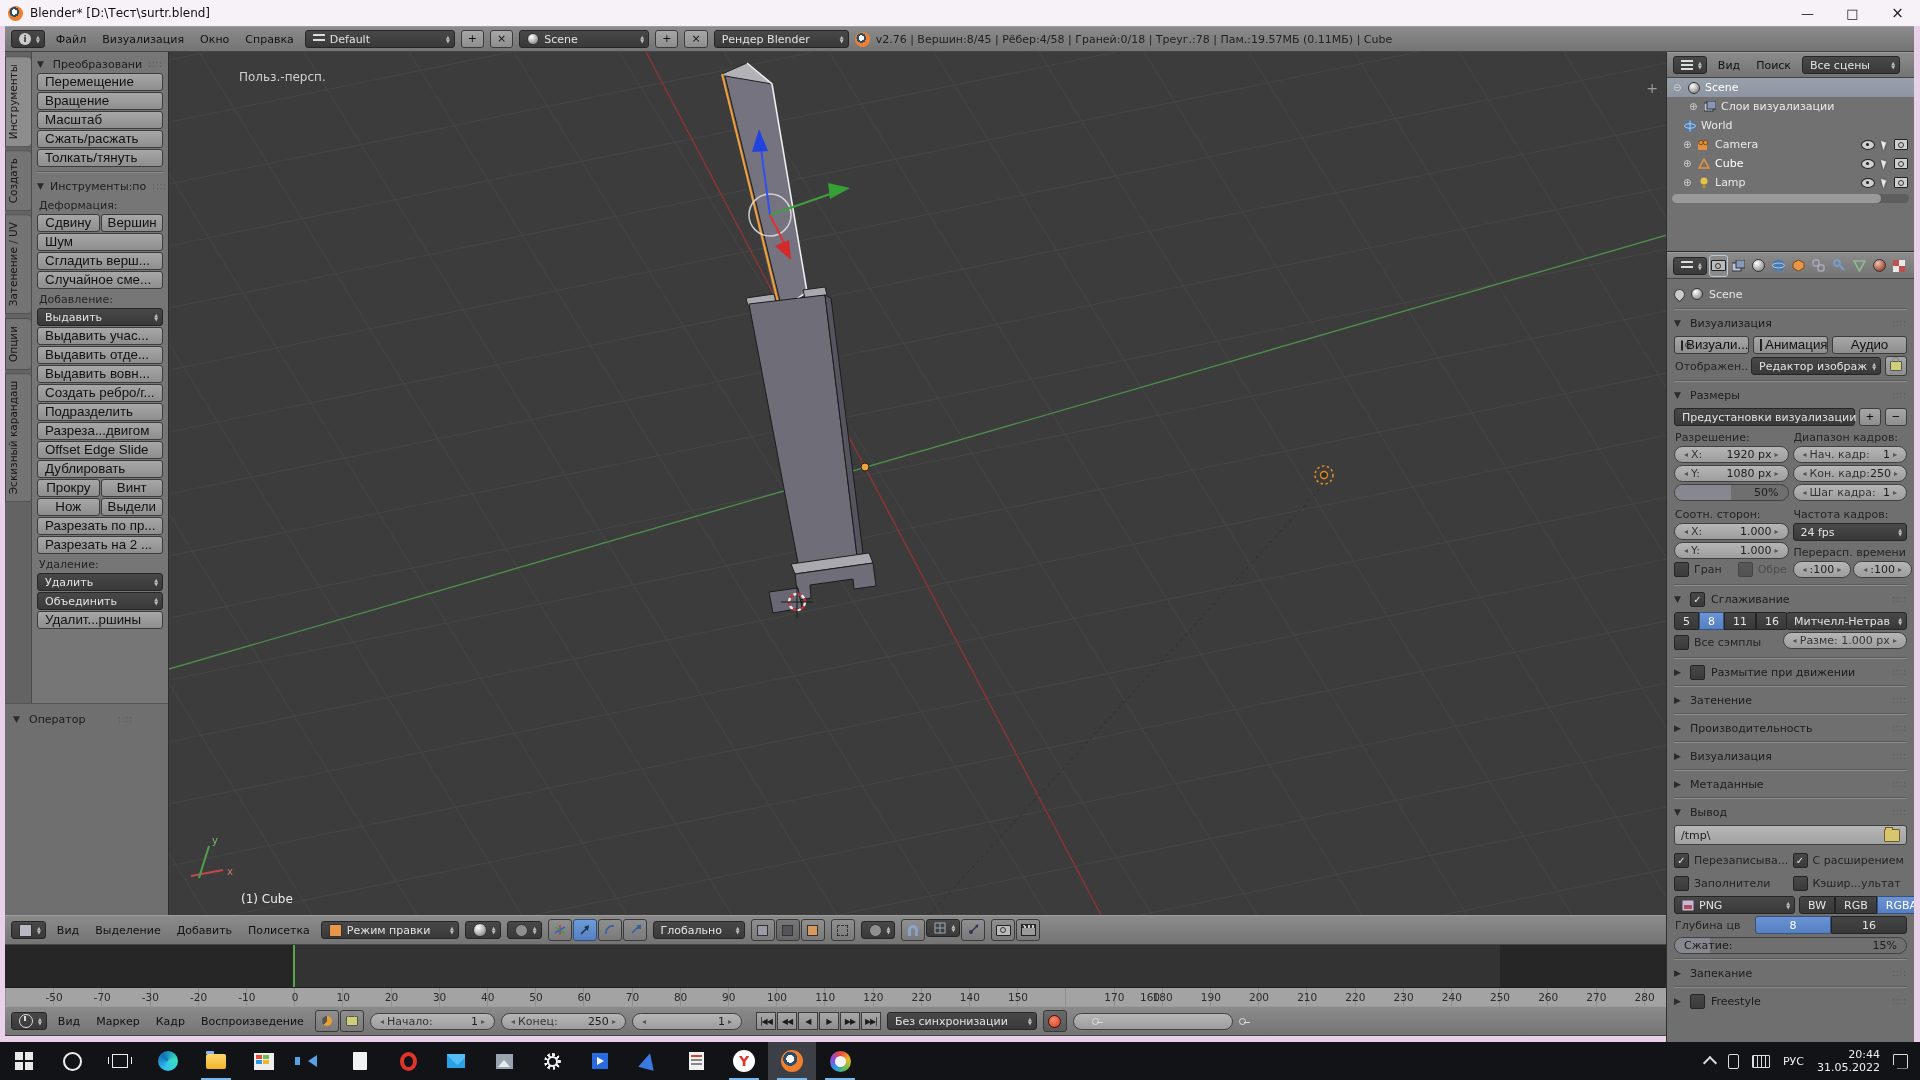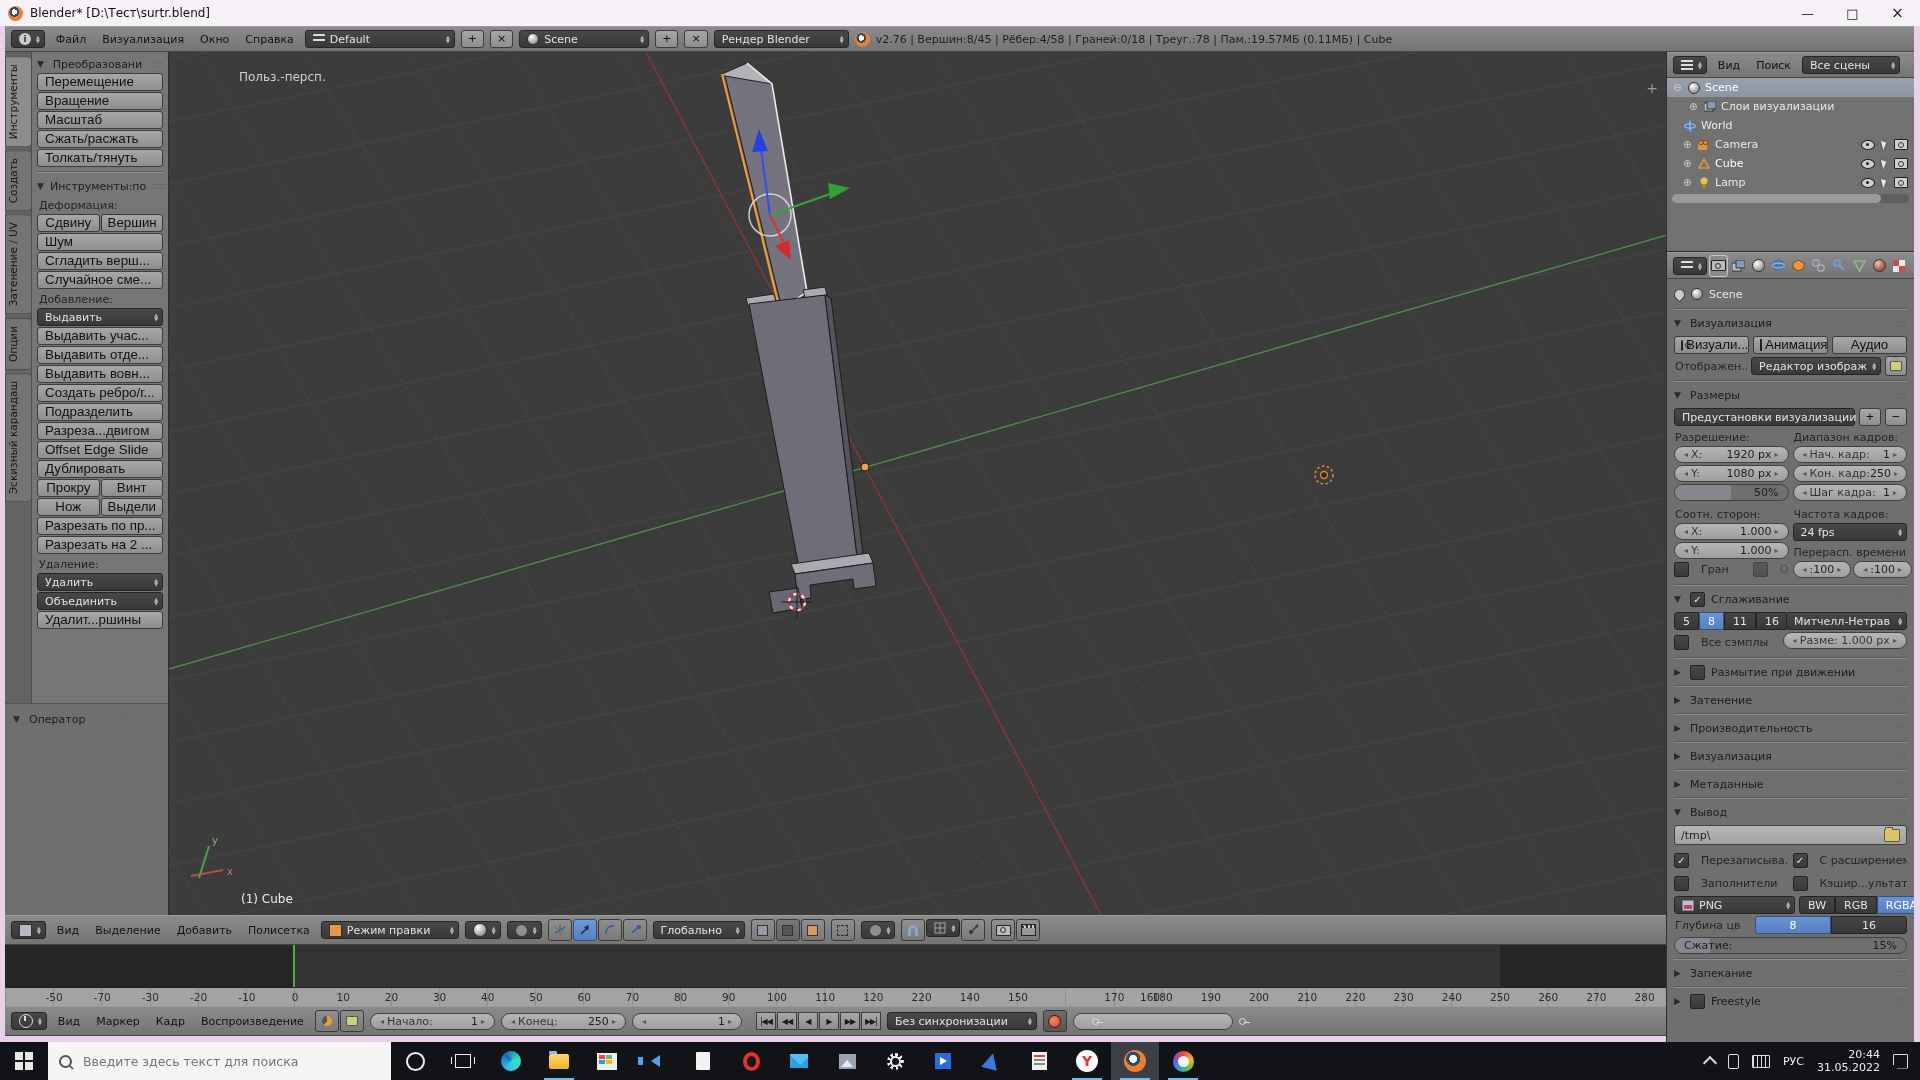--- a/index.html
+++ b/index.html
@@ -89,21 +89,21 @@
   .crumb{display:flex;align-items:center;gap:6px;height:20px;color:#e6e6e6}
   .cols{display:flex;gap:4px;margin:2px 0}
   .col{flex:1;min-width:0}
   .col .field,.col .dd,.col .slider{width:100%;margin-bottom:2px}
   .plabel{color:#242424;margin:3px 0 2px 1px;white-space:nowrap;overflow:hidden}
   .slider{position:relative;border:1px solid #414141;border-radius:9px;height:17px;display:flex;align-items:center;padding:0 9px;box-sizing:border-box;color:#1d1d1d;overflow:hidden;white-space:nowrap}
   .slider .fill{position:absolute;left:0;top:0;bottom:0;background:#87878f}
   .slider .bg{position:absolute;inset:0;background:linear-gradient(#b6b6b6,#9d9d9d);z-index:-1}
   .slider span{position:relative}
   .slider .val{margin-left:auto}
-  .chkrow{display:flex;align-items:center;gap:12px;margin:3px 0;color:#242424;white-space:nowrap;overflow:hidden}
+  .chkrow{display:flex;align-items:center;gap:5px;margin:3px 0;color:#242424;white-space:nowrap;overflow:hidden}
   .collapsed{margin:3px 0}
   .pathfield{background:linear-gradient(#b6b6b6,#a2a2a2);border:1px solid #414141;border-radius:3px;height:18px;display:flex;align-items:center;padding:0 6px;color:#222}
   .i-folder{width:14px;height:11px;background:#d8c66e;border:1px solid #6b5d2a;border-radius:1px;position:relative;margin-left:auto;flex:none}
   .i-folder::before{content:"";position:absolute;top:-3px;left:0;width:6px;height:2px;background:#d8c66e;border:1px solid #6b5d2a;border-bottom:none}
   .i-lock{width:10px;height:8px;background:#cfcf77;border:1px solid #555;border-radius:1px;position:relative;display:inline-block}
   .i-lock::before{content:"";position:absolute;top:-5px;left:1px;width:5px;height:4px;border:1.5px solid #888;border-bottom:none;border-radius:4px 4px 0 0}
   .lockbtn{width:20px;height:18px;background:linear-gradient(#a7a7a7,#8e8e8e);border:1px solid #3c3c3c;border-radius:3px;display:inline-flex;align-items:center;justify-content:center;flex:none}
   
   .i-mag{width:9px;height:9px;border:2px solid #666;border-radius:50%;position:relative;display:inline-block}
   .i-mag::after{content:"";position:absolute;width:2px;height:6px;background:#666;transform:rotate(-45deg);left:9px;top:7px}
@@ -951,24 +951,20 @@
 
 <div class="abs" id="taskbar">
   <div class="tb-cell">
       <span class="win-logo">
         <div></div>
         <div></div>
         <div></div>
         <div></div>
       </span>
     </div>
-  <div id="tb-search">
-    <span class="i-mag" style="border-color:#555"></span>
-    <input placeholder="Введите здесь текст для поиска" style="">
-  </div>
   <div class="tb-cell">
       <span style="width:15px;height:15px;border:2px solid #eee;border-radius:50%"></span>
     </div>
   <div class="tb-cell">
       <span style="width:14px;height:12px;border:1.6px solid #eee;position:relative">
         <span style="position:absolute;left:-5px;top:2px;width:3px;height:7px;border-left:1.6px solid #eee"></span>
         <span style="position:absolute;right:-5px;top:2px;width:3px;height:7px;border-right:1.6px solid #eee"></span>
       </span>
     </div>
   <div class="tb-cell">

